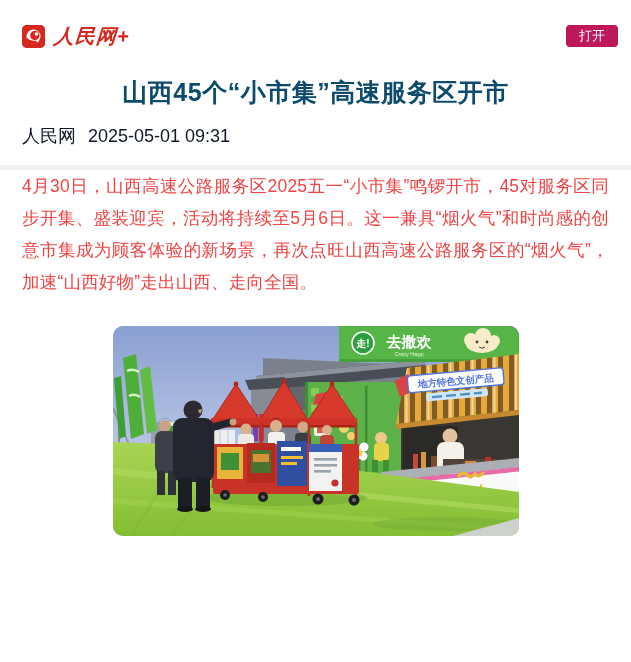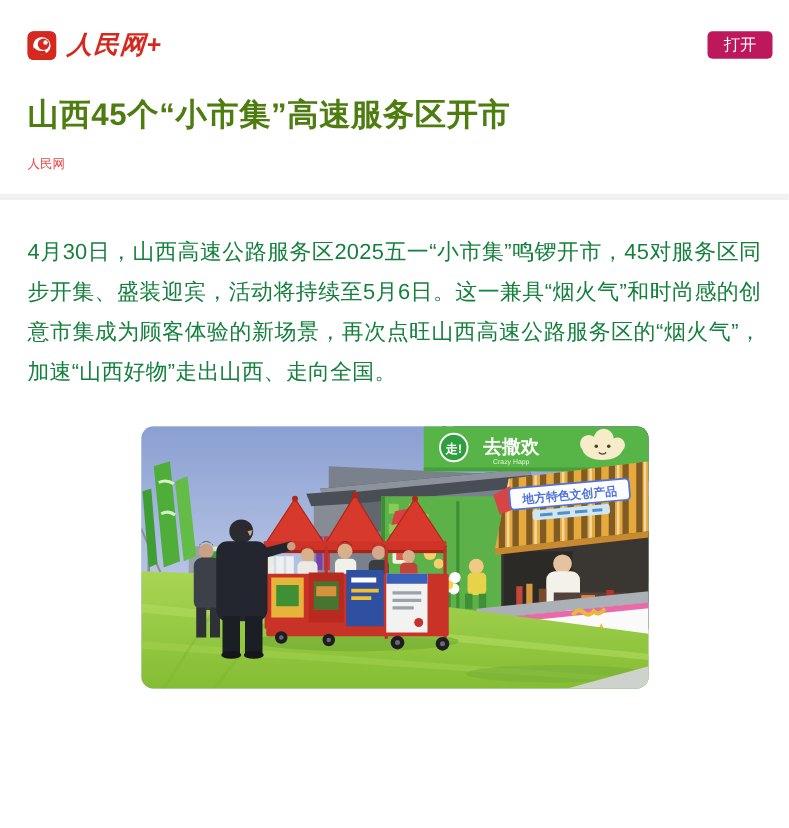--- a/index.html
+++ b/index.html
@@ -23,32 +23,32 @@
     color:#d5281e; font-size:20px; font-weight:900; font-style:italic;
     letter-spacing:1px; transform:skewX(-4deg); line-height:1;
   }
   .open-btn {
     background:#be185d; color:#fff; border:none; border-radius:4px;
     font-size:13px; padding:4px 13px; height:22px; line-height:14px;
     cursor:pointer; font-family:inherit;
   }
   
   .title {
-    margin:24px 22px 0; font-size:25px; font-weight:700; color:#4d7c0f;
-    line-height:1.32; letter-spacing:.5px;
+    margin:24px 22px 0; font-size:25px; font-weight:700; color:#0c4a6e;
+    line-height:1.32; letter-spacing:.5px;text-align:center;
   }
   .byline {
-    margin:15px 22px 0; font-size:10px; color:#ef4444;
+    margin:15px 22px 0; font-size:18px; color:#0f172a;
     display:flex; gap:12px; align-items:center;
   }
   .divider { margin-top:17px; height:5px; background:#f1f1f3; width:100%; }
   
   .content { padding:0 22px; }
   .content p {
-    margin-top:25px; font-size:17.5px; line-height:32px; color:#15803d;
+    font-size:17.5px; line-height:32px; color:#ef4444;
     text-align:justify; letter-spacing:.2px;
   }
   
   .photo-wrap {
     width:406px; height:210px; margin:28px auto 0;
     border-radius:10px; overflow:hidden; background:#b9c5e4;
   }
   .photo-wrap svg { display:block; width:100%; height:100%; }
 </style>
 </head>
@@ -66,20 +66,21 @@
       </svg>
     </span>
     <span class="wordmark">人民网+</span>
   </div>
   <button class="open-btn">打开</button>
 </div>
 
 <h1 class="title">山西45个“小市集”高速服务区开市</h1>
 <div class="byline">
   <span>人民网</span>
+  <span>2025-05-01 09:31</span>
 </div>
 <div class="divider"></div>
 
 <div class="content">
   <p>4月30日，山西高速公路服务区2025五一“小市集”鸣锣开市，45对服务区同步开集、盛装迎宾，活动将持续至5月6日。这一兼具“烟火气”和时尚感的创意市集成为顾客体验的新场景，再次点旺山西高速公路服务区的“烟火气”，加速“山西好物”走出山西、走向全国。</p>
 
   <figure class="photo-wrap">
     <svg viewBox="0 0 406 210" preserveAspectRatio="none">
       <defs>
         <linearGradient id="skyg" x1="0" y1="0" x2="0" y2="1">

